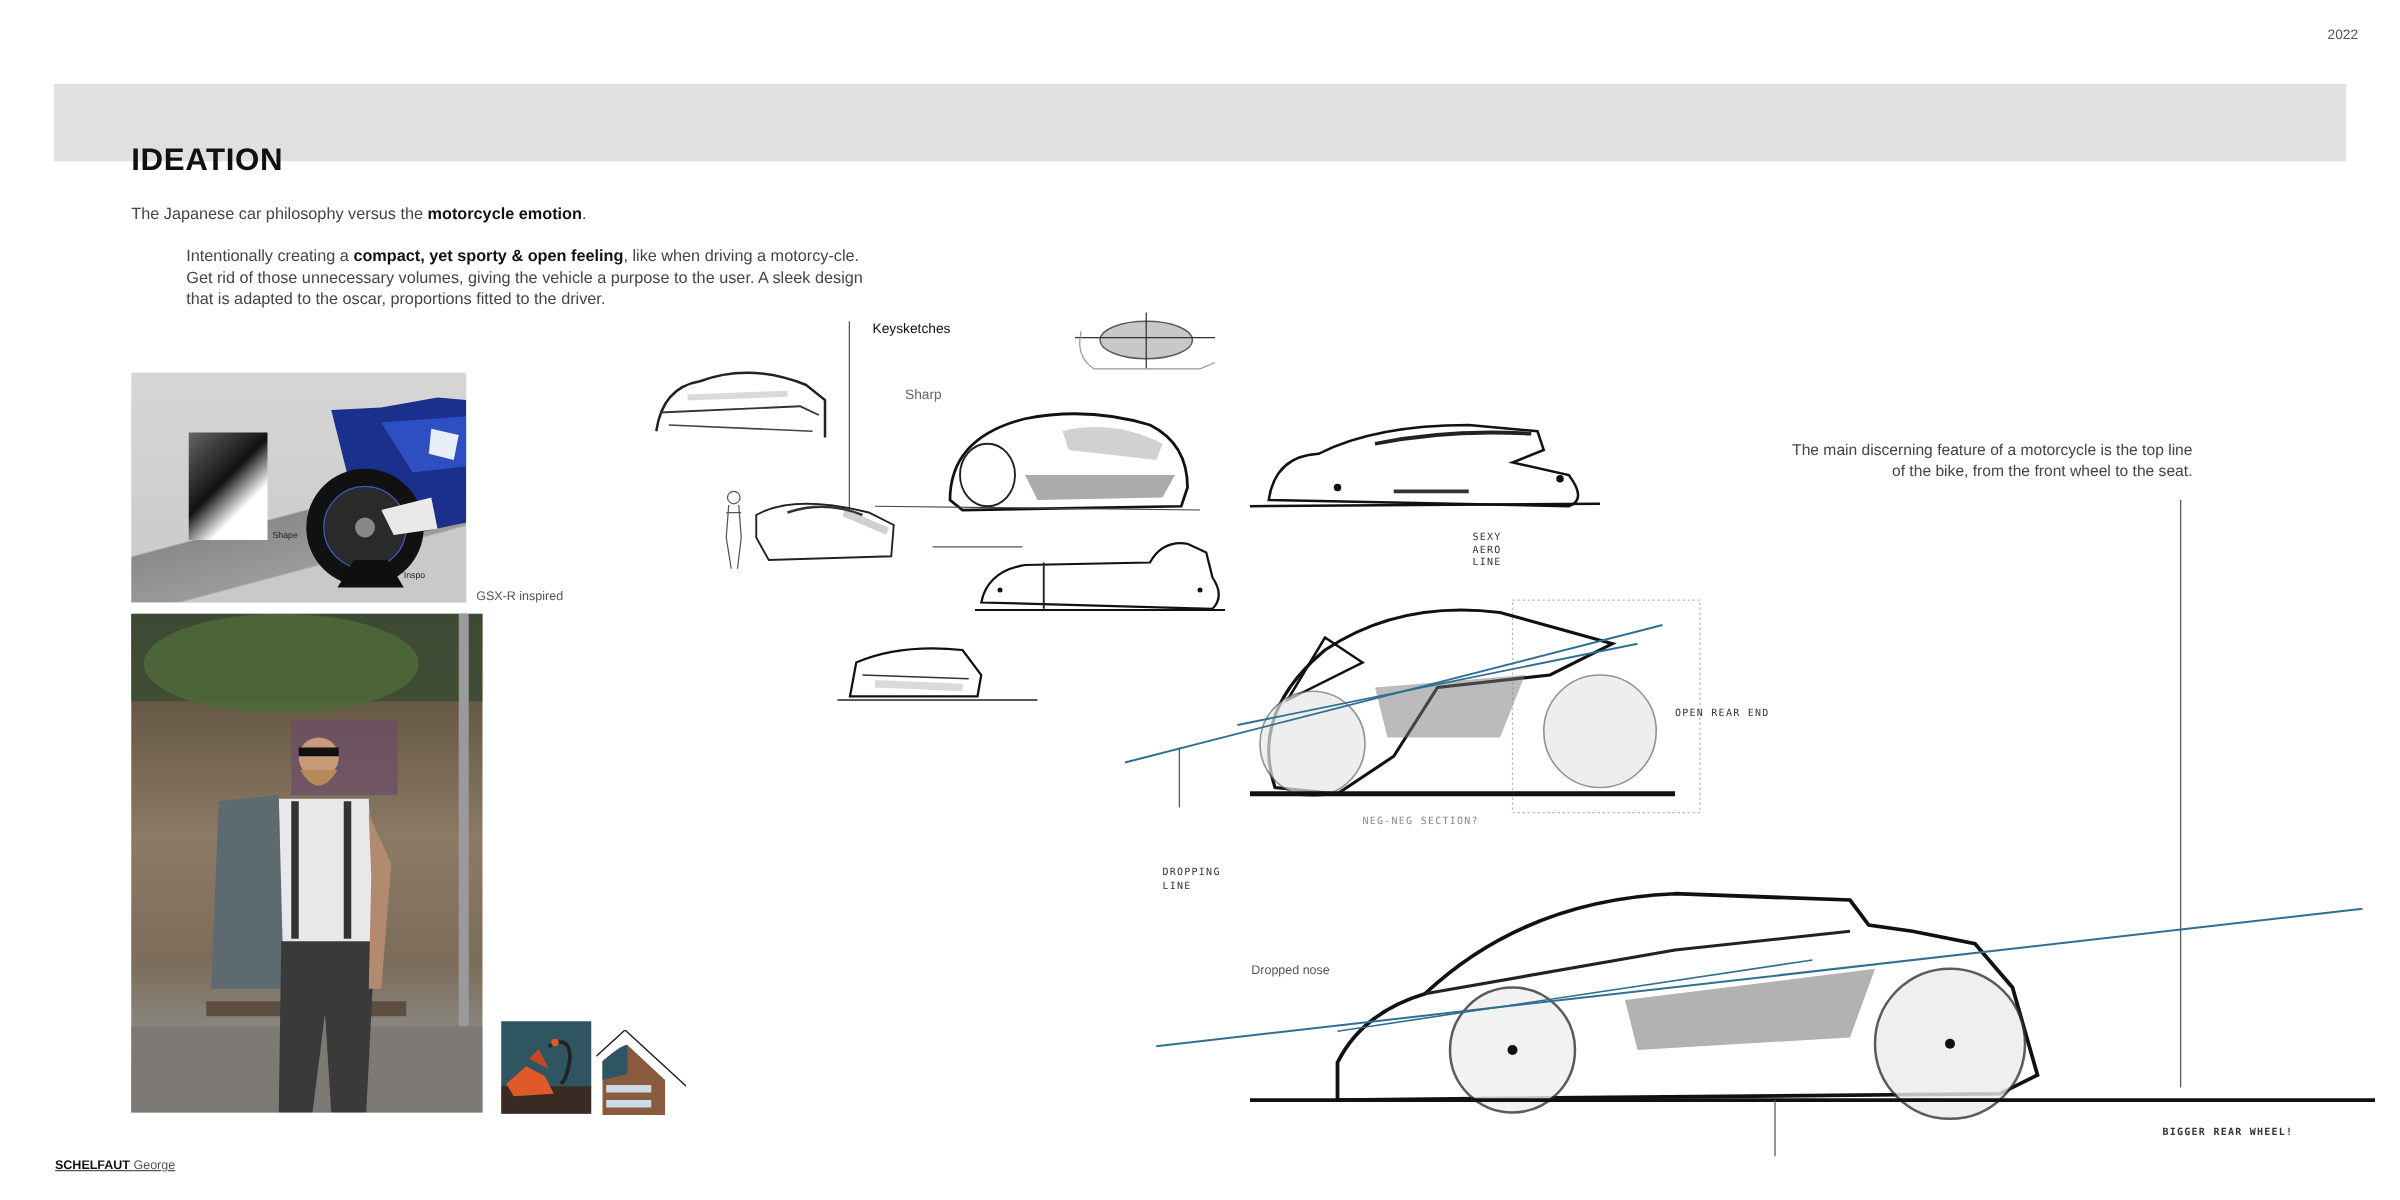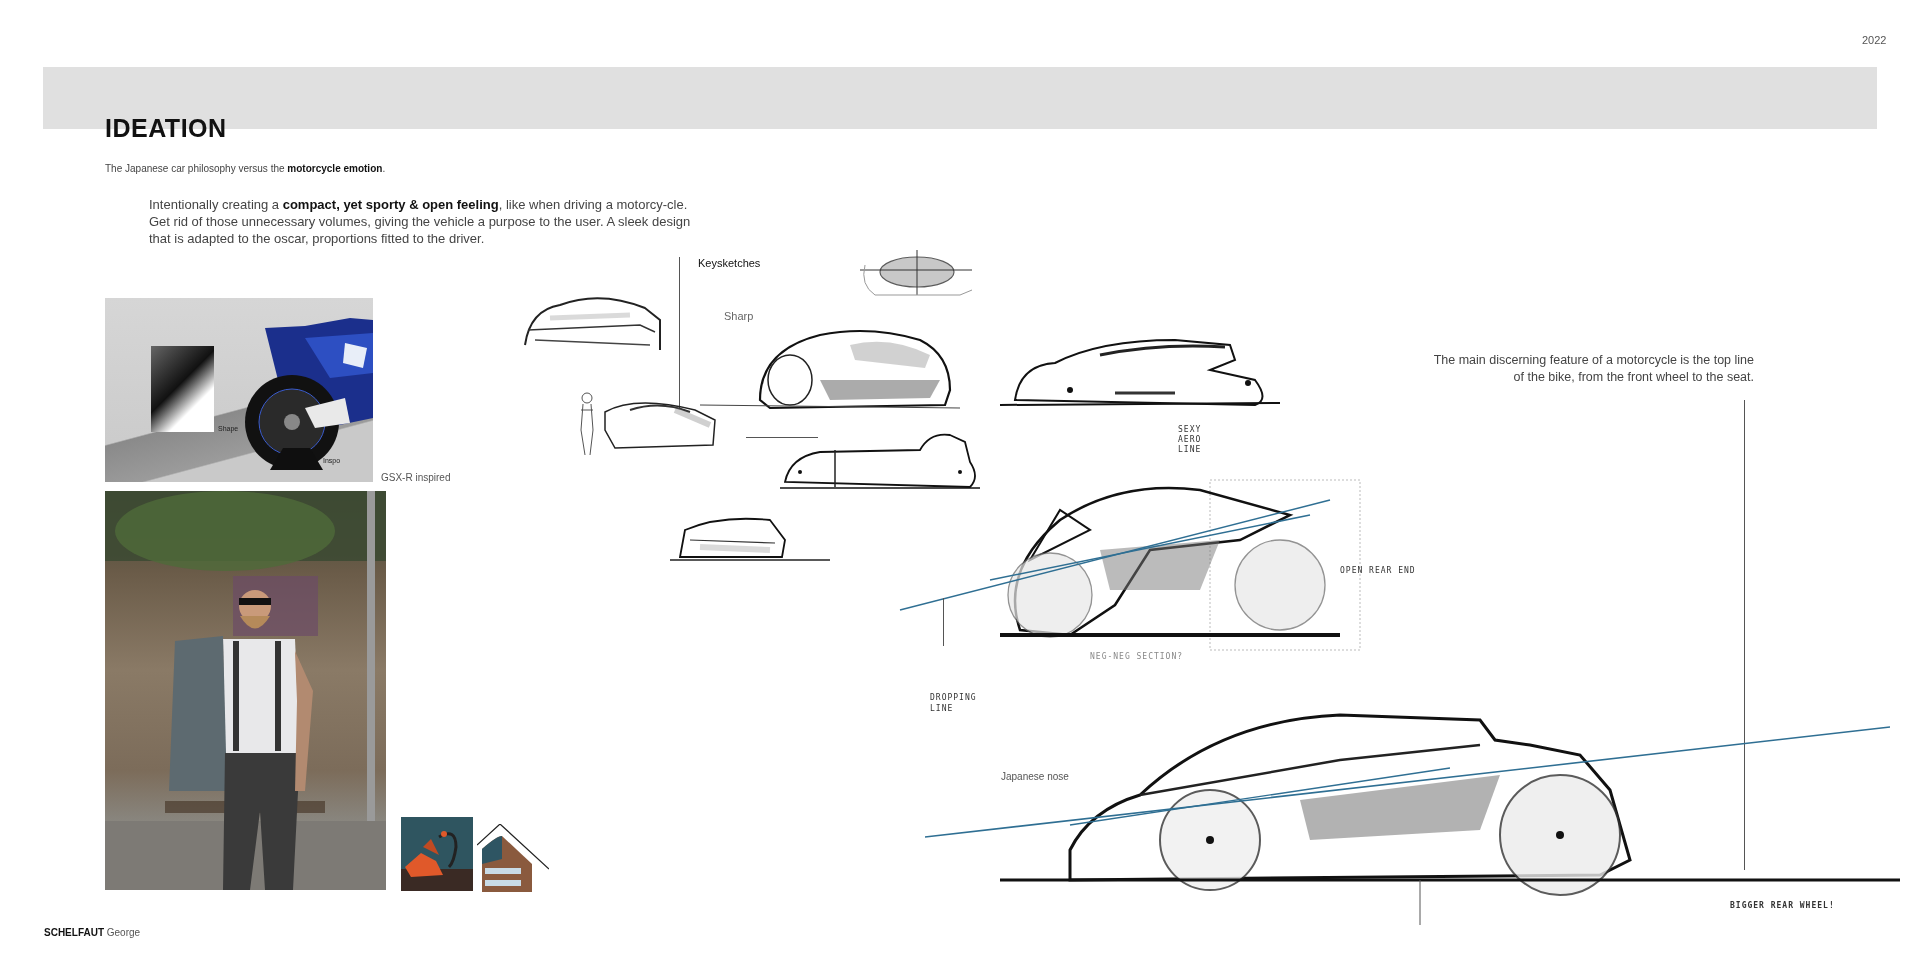--- a/index.html
+++ b/index.html
@@ -1,41 +1,41 @@
 <!DOCTYPE html>
 <html><head>
 <meta charset="utf-8">
 <style>
   html, body { margin:0; padding:0; }
   body { width:1920px; height:960px; position:relative; background:#ffffff; overflow:hidden;
          font-family:"Liberation Sans", "DejaVu Sans", sans-serif; color:#333; }
   .abs { position:absolute; }
-  .year { left:1862px; top:22px; font-size:11px; color:#555;margin-top:12px; }
+  .year { left:1862px; top:22px; font-size:11px; color:#555; }
   .band { left:43px; top:67px; width:1834px; height:62px; background:#e0e0e0; }
   .title { left:105px; top:114px; font-size:25px; font-weight:bold; color:#111; letter-spacing:0.5px; }
-  .intro { left:105px; top:163px; font-size:10px; color:#444; }
+  .intro { left:105px; top:163px; font-size:13px; color:#444; }
   .intro b, .para b { color:#111; font-weight:bold; }
   .para { left:105px; top:196px; width:545px; font-size:13px; line-height:17px; color:#444;margin-left:44px; }
   .photo-moto { left:105px; top:298px; width:268px; height:184px; background:linear-gradient(180deg,#d6d6d6 0%,#c9c9c9 100%); overflow:hidden; }
   .caption { font-size:10px; color:#555; }
   .moto-road { left:0; top:100px; width:268px; height:84px; background:linear-gradient(165deg,transparent 0%,transparent 30%,#8a8a8a 31%,#9b9b9b 60%,#c9c9c9 61%); }
   .shape-grad { left:46px; top:48px; width:63px; height:86px; background:linear-gradient(135deg,#666 0%,#111 45%,#fff 70%); }
   .shape-label { left:113px; top:127px; font-size:7px; color:#222; }
   .inspo-label { left:218px; top:159px; font-size:7px; color:#222; }
   .gsx { left:381px; top:472px; }
   .photo-man { left:105px; top:491px; width:281px; height:399px; background:linear-gradient(180deg,#3f4a35 0%,#6a5b48 20%,#8a7a66 45%,#7c6c5a 70%,#8b8a85 85%,#75706b 100%); overflow:hidden; }
   .thumb1 { left:401px; top:817px; width:72px; height:74px; background:#2f5560; overflow:hidden; }
   .thumb2 { left:477px; top:824px; width:72px; height:68px; overflow:hidden; }
   .keysketches { left:698px; top:257px; font-size:11px; color:#111; }
   .sharp { left:724px; top:310px; font-size:11px; color:#666; }
   .vline { background:#555; width:1px; }
   .right-note { left:1420px; top:352px; width:334px; text-align:right; font-size:12.5px; line-height:17px; color:#444; }
   .dropped { left:1001px; top:771px; font-size:10px; color:#555; }
   .hand { font-family:"DejaVu Sans Mono", monospace; color:#333; font-size:8px; letter-spacing:1px; }
-  .footer { left:44px; top:927px; font-size:10px; color:#555; }
+  .footer { left:44px; top:927px; font-size:10px; color:#555;text-decoration:underline; }
   .footer b { color:#111; }
   svg { position:absolute; overflow:visible; }
 </style>
 </head>
 <body>
 
 <div class="abs year">2022</div>
 <div class="abs band"></div>
 <div class="abs title">IDEATION</div>
 
@@ -173,21 +173,21 @@
   <path d="M100 215 L440 215" stroke="#111" stroke-width="4"></path>
   <path d="M0 190 L430 80" stroke="#2f6f93" stroke-width="1.5"></path>
   <path d="M90 160 L410 95" stroke="#2f6f93" stroke-width="1.5"></path>
 </svg>
 <div class="abs hand" style="left:1178px; top:425px; width:40px; line-height:10px;">SEXY AERO LINE</div>
 <div class="abs hand" style="left:1340px; top:566px;">OPEN REAR END</div>
 <div class="abs hand" style="left:930px; top:650px; width:60px; line-height:11px;margin-top:42px;">DROPPING LINE</div>
 <div class="abs hand" style="left:1090px; top:652px; color:#888;">NEG-NEG SECTION?</div>
 <div class="abs" style="left:943px; top:598px; width:1px; height:48px; background:#555;"></div>
 
-<div class="abs dropped">Japanese nose</div>
+<div class="abs dropped">Dropped nose</div>
 <svg style="left:920px; top:700px;" width="1000" height="230">
   <path d="M150 150 Q170 110 220 95 Q300 20 420 15 L560 20 L575 40 L610 45 L660 55 L690 90 L710 160 L680 175 L150 180 Z" stroke="#111" stroke-width="3" fill="none"></path>
   <path d="M220 95 L420 60 L560 45" stroke="#222" stroke-width="2.5" fill="none"></path>
   <circle cx="290" cy="140" r="50" stroke="#333" stroke-width="2" fill="#f0f0f0" opacity="0.8"></circle>
   <circle cx="290" cy="140" r="4" fill="#111"></circle>
   <circle cx="640" cy="135" r="60" stroke="#333" stroke-width="2" fill="#ececec" opacity="0.8"></circle>
   <circle cx="640" cy="135" r="4" fill="#111"></circle>
   <path d="M380 100 L580 75 L560 130 L390 140 Z" fill="#555" opacity="0.45"></path>
   <path d="M80 180 L980 180" stroke="#111" stroke-width="3"></path>
   <path d="M5 137 L970 27" stroke="#2f6f93" stroke-width="1.6"></path>

